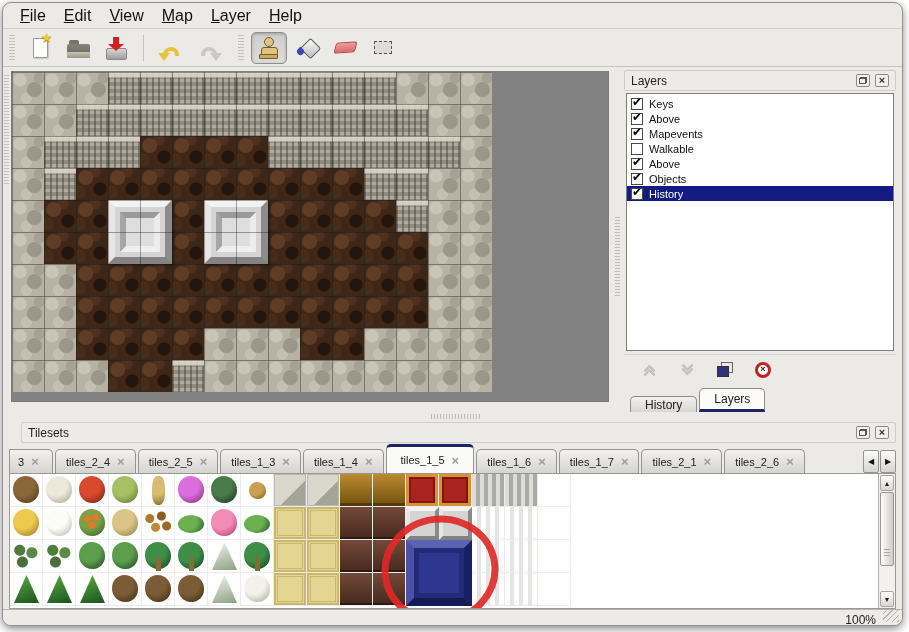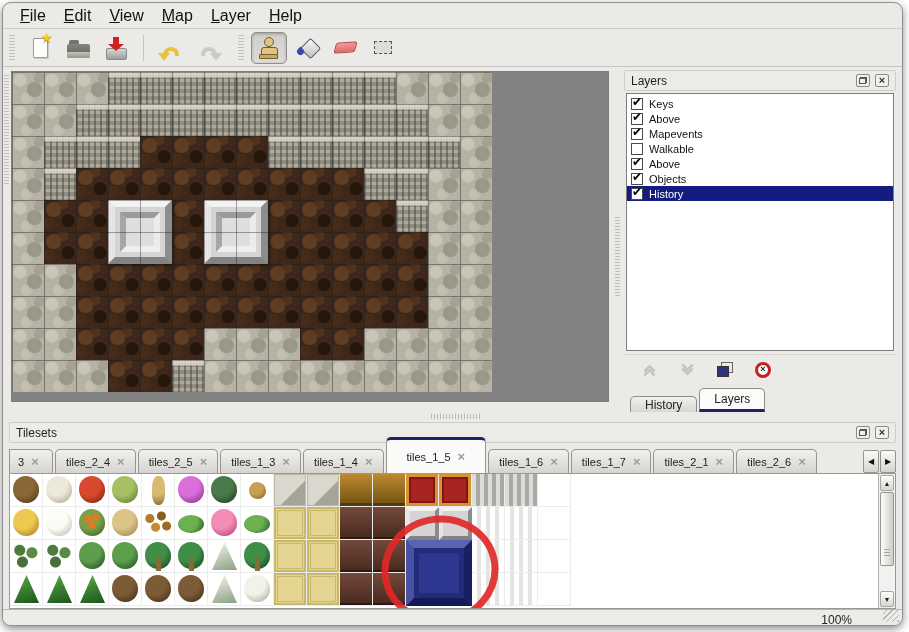--- a/index.html
+++ b/index.html
@@ -114,21 +114,21 @@
   .dock-tabs{height:26px;display:flex;align-items:flex-end;padding-left:8px}
   .dtab{height:16px;padding:0 14px;display:flex;align-items:center;font-size:12px;color:#222;
     border:1px solid #8e8c88;border-bottom:none;border-radius:5px 5px 0 0;background:linear-gradient(#f2f1ef,#d9d7d3);margin-right:2px}
   .dtab.active{height:24px;background:#fbfbfa;border-bottom:3px solid #1c2468;border-radius:5px 5px 0 0}
   
   .bottom-dock{flex:1;display:flex;flex-direction:column;padding:0 6px}
   .tabbar{height:28px;display:flex;align-items:flex-end;padding-left:0}
   .ttab{height:24px;padding:0 10px;display:flex;align-items:center;gap:7px;font-size:11px;color:#222;
     border:1px solid #96948f;border-bottom:none;border-radius:5px 5px 0 0;background:linear-gradient(#f2f1ef,#d6d4d0);margin-right:2px;white-space:nowrap}
   .ttab.partial{width:44px;padding:0 8px;overflow:hidden;border-radius:0 5px 0 0}
-  .ttab.active{height:36px;background:#fafaf9;border-top:3px solid #1c2468;padding:0 20px}
+  .ttab.active{height:29px;background:#fafaf9;border-top:3px solid #1c2468;padding:0 14px}
   .tclose{font-weight:900;font-size:13px;color:#9c9c9a;line-height:1}
   .tab-arrows{margin-left:auto;display:flex}
   .abtn{width:16px;height:23px;border:1px solid #96948f;background:linear-gradient(#fbfbfa,#d6d4d0);
     display:flex;align-items:center;justify-content:center;font-size:8px;color:#111;border-radius:2px;margin-left:1px}
   .tileset-wrap{flex:0 0 136px;display:flex;border:1px solid #9a9894;background:#fff;position:relative}
   .tileset-area{position:relative;flex:1;overflow:hidden}
   .tgrid{position:absolute;left:0;top:0;display:grid;grid-template-columns:repeat(17,33px);grid-auto-rows:33px}
   .tcell{position:relative;width:33px;height:33px;border-right:1px solid #ececec;border-bottom:1px solid #ececec;background:#fff;overflow:hidden}
   .tcell::before,.tcell::after{content:"";position:absolute}
   .blob::before{left:3px;top:2px;width:26px;height:27px;border-radius:48% 52% 46% 50%;
@@ -188,21 +188,21 @@
   .vscroll{width:17px;display:flex;flex-direction:column;border-left:1px solid #b2b0ac;background:#f3f1ef}
   .sbtn{height:16px;margin:1px;border:1px solid #a8a6a2;border-radius:2px;background:linear-gradient(#fdfdfc,#d8d6d2);
     display:flex;align-items:center;justify-content:center;font-size:7px;color:#222}
   .sthumb{height:74px;margin:0 1px;background:linear-gradient(90deg,#fdfdfc,#cfcdc9);border:1px solid #98968f;border-radius:2px;position:relative}
   .sthumb::after{content:"";position:absolute;left:3px;right:3px;bottom:7px;height:9px;
     background:repeating-linear-gradient(180deg,#a8a6a2 0 1px,transparent 1px 3px)}
   .sfill{flex:1}
   
   .statusbar{height:20px;border-top:1px solid #b8b6b2;display:flex;align-items:center;justify-content:flex-end;
     font-size:12px;color:#222;flex:0 0 auto;background:#edebe8}
-  .zoom-label{margin-right:50px}
+  .zoom-label{margin-right:26px}
   .resize-grip{position:absolute;right:3px;bottom:3px;width:16px;height:13px;
     background:repeating-linear-gradient(135deg,transparent 0 3px,#b4b2ae 3px 4px)}
 </style>
 </head>
 <body>
 
 <div class="window">
 
   <div class="menubar">
       <div class="menu-item"><span class="mnemonic">F</span><span>ile</span></div>
@@ -512,21 +512,21 @@
       <div class="dock-tabs">
           <div class="dtab">History</div>
           <div class="dtab active">Layers</div>
         </div>
     </div>
   </div>
 
   <div class="hsplit"></div>
 
   <div class="bottom-dock">
-    <div class="dock-title" style="margin-left:0">
+    <div class="dock-title" style="margin-left:12px">
       <span>Tilesets</span>
       <span class="spacer"></span>
       <span class="mini-btn">
           <span class="float-glyph"></span>
         </span>
       <span class="mini-btn">
           <span class="close-glyph">×</span>
         </span>
     </div>
     <div class="tabbar">

